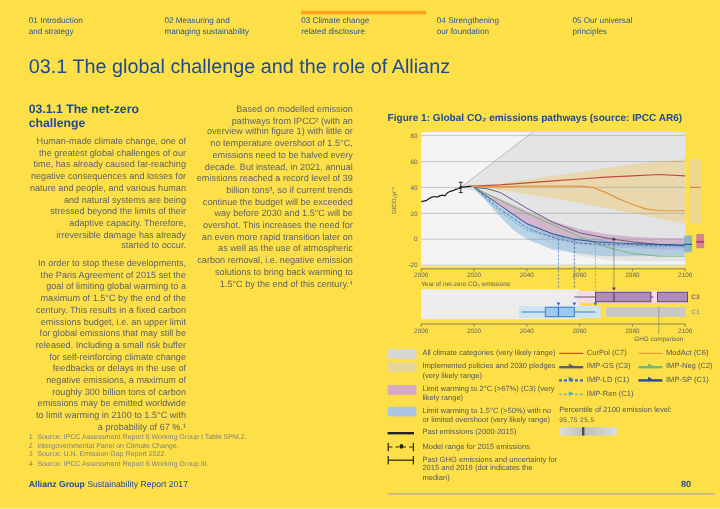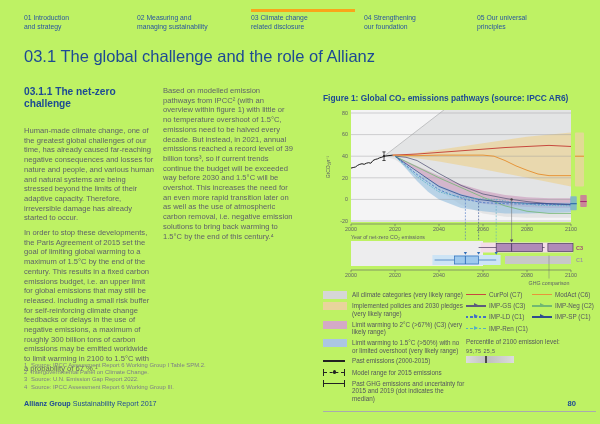--- a/index.html
+++ b/index.html
@@ -1,26 +1,26 @@
 <!DOCTYPE html>
 <html><head>
 <meta charset="utf-8">
 <style>
   html,body{margin:0;padding:0;background:#fff;}
-  .page{position:relative;width:600px;height:424px;background:#bef264;overflow:hidden;
+  .page{position:relative;width:600px;height:424px;background:#fde047;overflow:hidden;
         font-family:"Liberation Sans",sans-serif;}
   
   .nav-item{position:absolute;top:14px;font-size:6.8px;line-height:8.6px;color:#2a55a0;width:104px;}
   .nav-bar{position:absolute;top:9px;height:3px;background:#f9a51a;}
   
   .page-title{position:absolute;left:24px;top:47px;font-size:16.5px;font-weight:normal;color:#1d4a94;margin:0;}
   
   .col{position:absolute;top:86px;width:131px;font-size:7.6px;line-height:9.7px;color:#5f6269;}
-  .col h2{font-size:10.2px;line-height:12px;color:#1d4a94;margin:0 0 16px 0;}
-  .col p{margin:0 0 5px 0;}
+  .col h2{font-size:10.2px;line-height:12px;color:#1d4a94;margin:0 0 3px 0;}
+  .col p{margin:0 0 5px 0;text-align:right;}
   .col1{left:24px;}
   .col2{left:163px;}
   
   .figure{position:absolute;left:303px;top:93px;width:273px;margin-left:20px;}
   .figure-title{font-size:8.4px;font-weight:bold;color:#1d4a94;margin:0 0 5px 0;}
   svg{display:block;font-family:"Liberation Sans",sans-serif;}
   
   .legend{display:flex;margin-top:3px;font-size:6.3px;line-height:7.6px;color:#54565e;}
   .lg-left{width:143px;}
   .lg-right{width:130px;}

